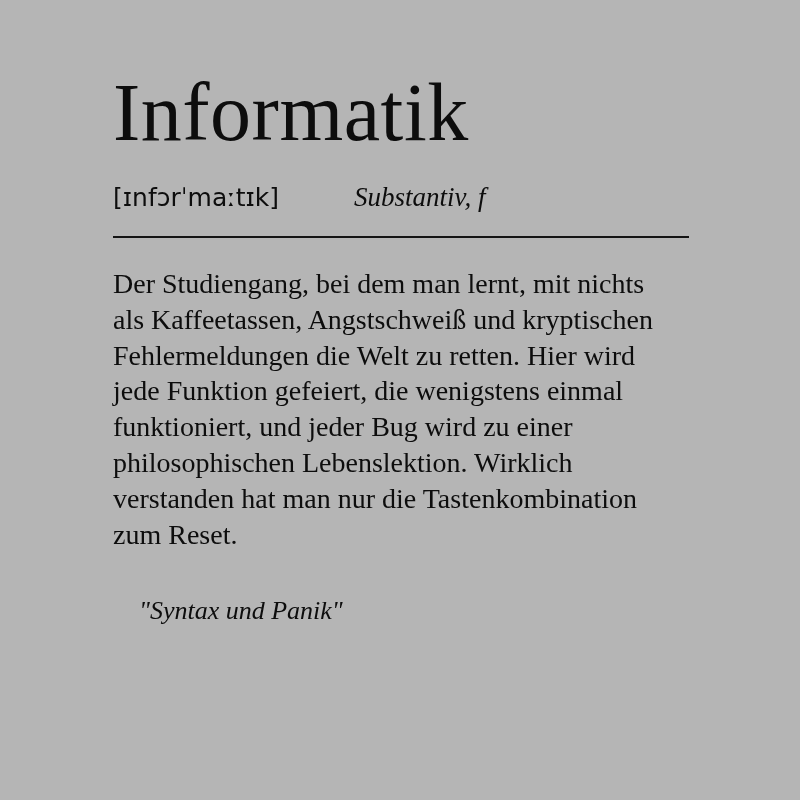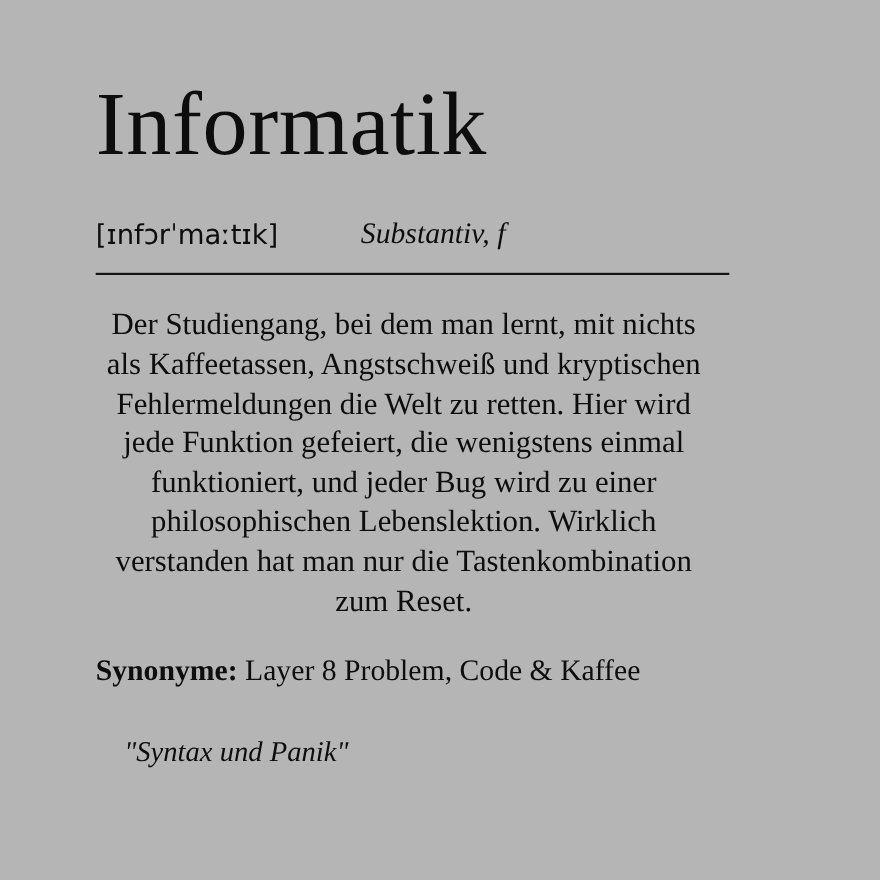--- a/index.html
+++ b/index.html
@@ -12,35 +12,35 @@
     background: #b5b5b5;
     font-family: "Liberation Serif", serif;
     color: #0d0d0d;
     overflow: hidden;
   }
   .page {
     position: relative;
     width: 644px;
     height: 800px;
     box-sizing: border-box;
-    padding: 72px 110px 0 87px;
+    padding: 72px 110px 0 113px;
   }
   .headword {
     font-family: "Liberation Serif", serif;
     font-size: 82px;
     line-height: 1.0;
     font-weight: 400;
     letter-spacing: 0.5px;
     margin: 0;
     padding: 0;
   }
   .meta-row {
     display: flex;
-    align-items: flex-end;
-    margin-top: 38px;
+    align-items: center;
+    margin-top: 26px;
     height: 34px;
   }
   .pronunciation {
     font-family: "DejaVu Sans", sans-serif;
     font-size: 25px;
     line-height: 1;
     letter-spacing: 0px;
     white-space: nowrap;
   }
   .pos {
@@ -56,21 +56,21 @@
     margin-left: 0;
     width: 576px;
     height: 0;
     border: 0;
     border-top: 2.5px solid #141414;
   }
   .definition {
     font-size: 28px;
     line-height: 1.28;
     width: 560px;
-    text-align: center;
+    text-align: left;
   }
   .synonyms {
     margin-top: 28px;
     font-size: 27px;
     line-height: 1.25;
     white-space: nowrap;
   }
   .synonyms .label {
     font-weight: bold;
   }
@@ -91,20 +91,16 @@
 
   <div class="meta-row">
     <span class="pronunciation">[ɪnfɔrˈmaːtɪk]</span>
     <span class="pos">Substantiv, f</span>
   </div>
 
   <hr class="rule" style="border-top-color: rgb(20, 20, 20);">
 
   <p class="definition">Der Studiengang, bei dem man lernt, mit nichts als Kaffeetassen, Angstschweiß und kryptischen Fehlermeldungen die Welt zu retten. Hier wird jede Funktion gefeiert, die wenigstens einmal funktioniert, und jeder Bug wird zu einer philosophischen Lebenslektion. Wirklich verstanden hat man nur die Tastenkombination zum Reset.</p>
 
-  <p class="synonyms">
-    <span class="label">Synonyme:</span>
-    <span class="value"> Layer 8 Problem, Code &amp; Kaffee</span>
-  </p>
 
   <p class="quote">"Syntax und Panik"</p>
 
 </div>
 
 </body></html>

